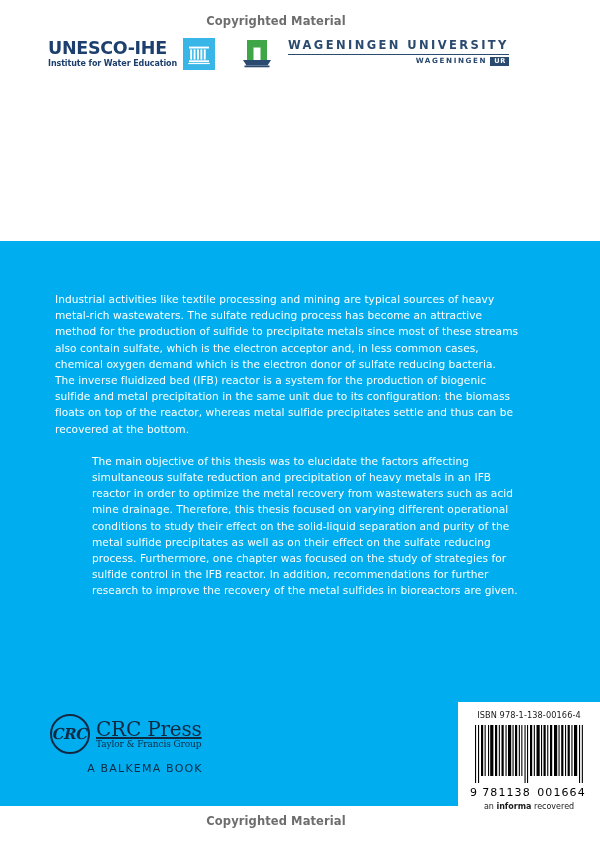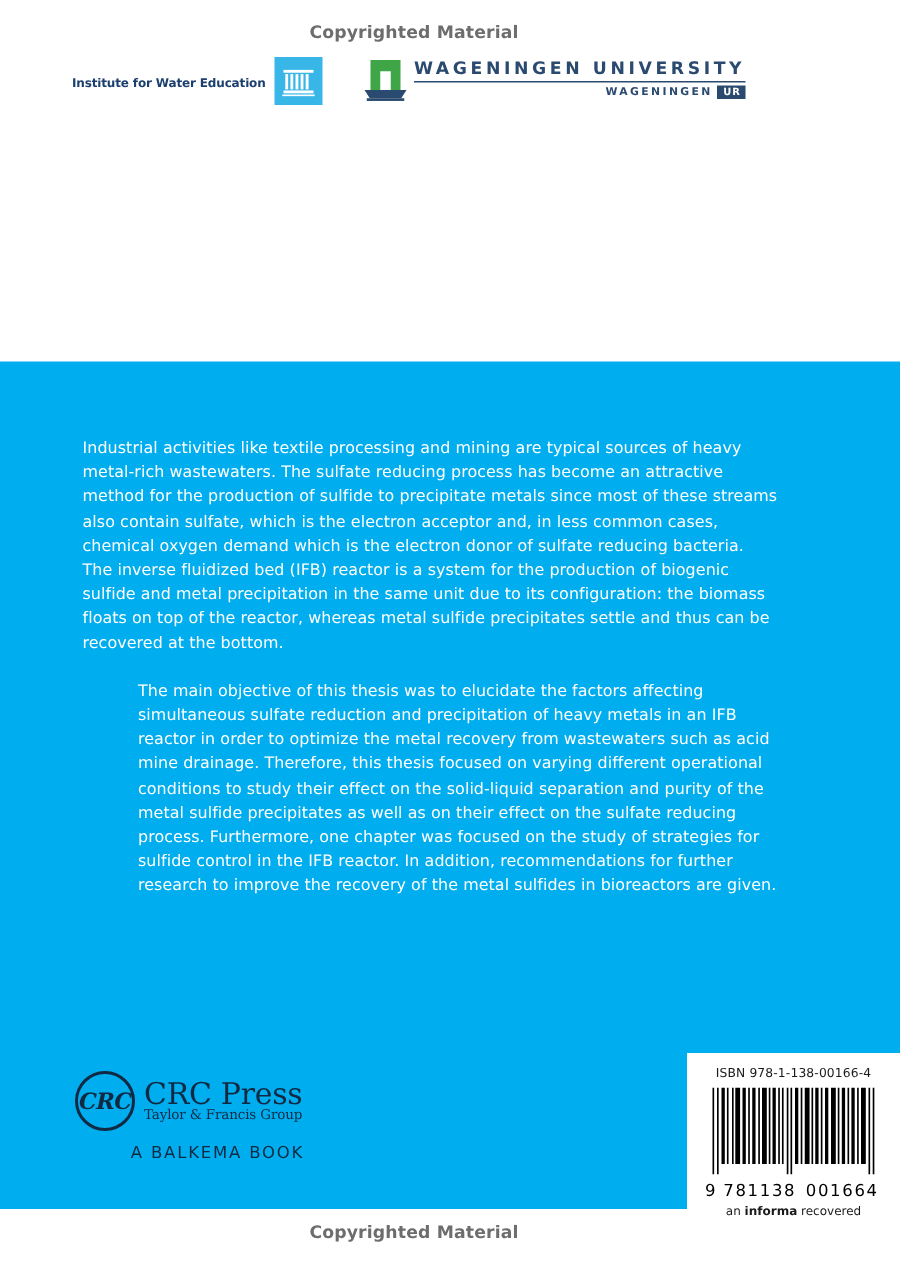--- a/index.html
+++ b/index.html
@@ -81,21 +81,21 @@
     justify-content: center;
   }
 
   
   .wur-logo {
     position: absolute;
     left: 240px;
     top: 0px;
     display: flex;
     align-items: center;
-    gap: 2px;
+    gap: 14px;
   }
   .wur-mark {
     width: 34px;
     height: 30px;
     position: relative;
   }
   .wur-text {
     display: flex;
     flex-direction: column;
     line-height: 1;
@@ -195,20 +195,21 @@
     color: #102a44;
     letter-spacing: -0.5px;
   }
   .crc-words { display: flex; flex-direction: column; line-height: 1; }
   .crc-title {
     font-family: "DejaVu Serif", serif;
     font-size: 20px;
     font-weight: 400;
     color: #102a44;
     letter-spacing: -0.2px;
+    text-decoration: underline;
   }
   .crc-sub {
     font-family: "DejaVu Serif", serif;
     font-size: 9px;
     color: #102a44;
     margin-top: 1px;
     letter-spacing: -0.1px;
   }
   .crc-balkema {
     margin-top: 8px;
@@ -266,20 +267,21 @@
 </style>
 </head>
 <body>
 
 <div class="copyright-line" id="copyright-top">Copyrighted Material</div>
 
 <div class="logo-row">
 
   <div class="unesco-logo">
     <div class="unesco-text">
+      <span class="unesco-name">UNESCO-IHE</span>
       <span class="unesco-sub">Institute for Water Education</span>
     </div>
     <div class="unesco-mark">
       <svg width="24" height="24" viewBox="0 0 24 24" aria-hidden="true">
         <rect x="2" y="4.6" width="20" height="1.9" fill="#ffffff"></rect>
         <rect x="3.2" y="7.4" width="1.9" height="10.2" fill="#ffffff"></rect>
         <rect x="6.6" y="7.4" width="1.9" height="10.2" fill="#ffffff"></rect>
         <rect x="10" y="7.4" width="1.9" height="10.2" fill="#ffffff"></rect>
         <rect x="13.4" y="7.4" width="1.9" height="10.2" fill="#ffffff"></rect>
         <rect x="16.8" y="7.4" width="1.9" height="10.2" fill="#ffffff"></rect>

